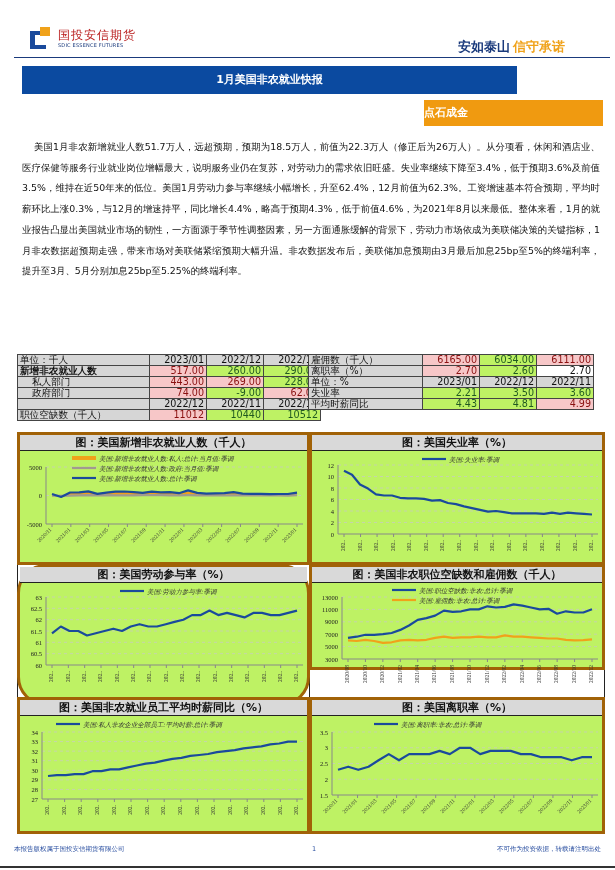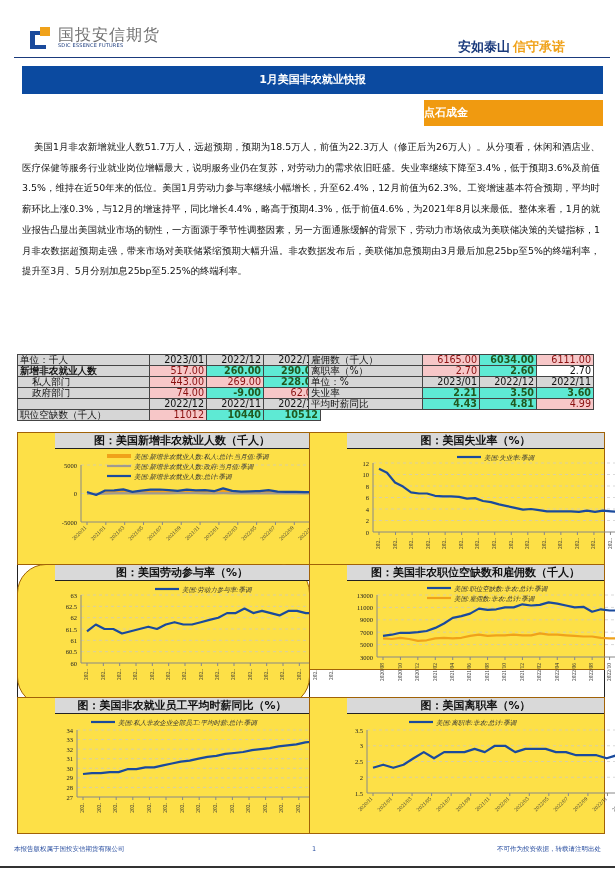--- a/index.html
+++ b/index.html
@@ -3,41 +3,41 @@
 <meta charset="utf-8">
 <style>
   * { box-sizing: border-box; margin: 0; padding: 0; }
   body { width: 615px; height: 870px; background: #fff; font-family: "DejaVu Sans", sans-serif; position: relative; overflow: hidden; color: #111; }
   .header { position: absolute; left: 0; top: 0; width: 615px; height: 70px; }
   .logo { position: absolute; left: 30px; top: 27px; display: flex; align-items: center; }
   .logo-mark { position: relative; width: 20px; height: 22px; margin-right: 8px; }
   .logo-mark .blue { position: absolute; left: 0; top: 4px; width: 16px; height: 18px; background: #1a4a9c; }
   .logo-mark .inner { position: absolute; left: 5px; top: 8px; width: 11px; height: 10px; background: #fff; }
   .logo-mark .orange { position: absolute; left: 10px; top: 0; width: 10px; height: 9px; background: #f0a21a; }
-  .logo-text .cn { font-size: 16px; color: #737373; letter-spacing: 1px; line-height: 14px; }
+  .logo-text .cn { font-size: 12px; color: #b91c1c; letter-spacing: 1px; line-height: 14px; }
   .logo-text .en { font-size: 5px; color: #1a3a7c; letter-spacing: 0.2px; line-height: 7px; }
   .slogan { position: absolute; right: 50px; top: 38px; font-size: 13px; font-weight: bold; }
   .slogan .a { color: #1a3a7c; text-align: right; }
   .slogan .b { color: #f0a21a; margin-left: 3px; }
   .header-rule { position: absolute; left: 14px; top: 57px; width: 596px; height: 1px; background: #1a3a7c; }
-  .title-bar { position: absolute; left: 22px; top: 66px; width: 581px; height: 28px; background: #0b4aa0; color: #fff; font-size: 11px; font-weight: bold; text-align: center; line-height: 28px; }
+  .title-bar { position: absolute; left: 22px; top: 66px; width: 495px; height: 28px; background: #0b4aa0; color: #fff; font-size: 11px; font-weight: bold; text-align: center; line-height: 28px; }
   .tag { position: absolute; left: 424px; top: 100px; width: 179px; height: 26px; background: #f09a10; color: #fff; font-size: 11px; font-weight: bold; text-align: left; line-height: 26px; }
   .body-text { position: absolute; left: 22px; top: 137px; width: 578px; font-size: 9.4px; line-height: 20.7px; text-indent: 12px; color: #111; text-align: justify; }
   table.data { position: absolute; top: 354px; border-collapse: collapse; font-size: 9.6px; }
   table.data td { border: 1px solid #444; height: 11px; padding: 0 2px; line-height: 10px; white-space: nowrap; }
   .lbl { background: #d6d6d6; text-align: left; }
   .num { text-align: right; width: 57px; }
   .hdr { background: #d6d6d6; text-align: right; }
   .pink { background: #f7c7c8; color: #8a1010; }
-  .green { background: #5eead4; color: #205a20; font-weight: bold; }
+  .green { background: #bef264; color: #205a20; }
   .white { background: #fff; }
   .thick-top td { border-top: 2px solid #222; }
   .bold { font-weight: bold; }
   .indent { padding-left: 14px !important; }
-  .chart { position: absolute; border: 1px solid #a16207; background: #fde047; padding-left: 37px; }
+  .chart { position: absolute; border: 3px solid #a16207; background: #bef264; }
   .chart-title { height: 16px; background: #d9d9d9; border-bottom: 1px solid #222; text-align: center; font-size: 11px; font-weight: bold; line-height: 16px; }
   .chart svg { display: block; }
   .footer { position: absolute; left: 0; top: 845px; width: 615px; font-size: 6.5px; color: #2a4fa0; }
   .footer .l { position: absolute; left: 14px; }
   .footer .c { position: absolute; left: 312px; }
   .footer .r { position: absolute; right: 14px; }
   .footer-rule { position: absolute; left: 0; top: 866px; width: 615px; height: 2px; background: #333; }
   .chart-frame-outer { position: absolute; left: 17px; top: 432px; width: 588px; height: 402px; border: 1px solid #222; }
   .chart-divider { position: absolute; left: 309px; top: 432px; width: 1px; height: 402px; background: #222; }
 </style>

